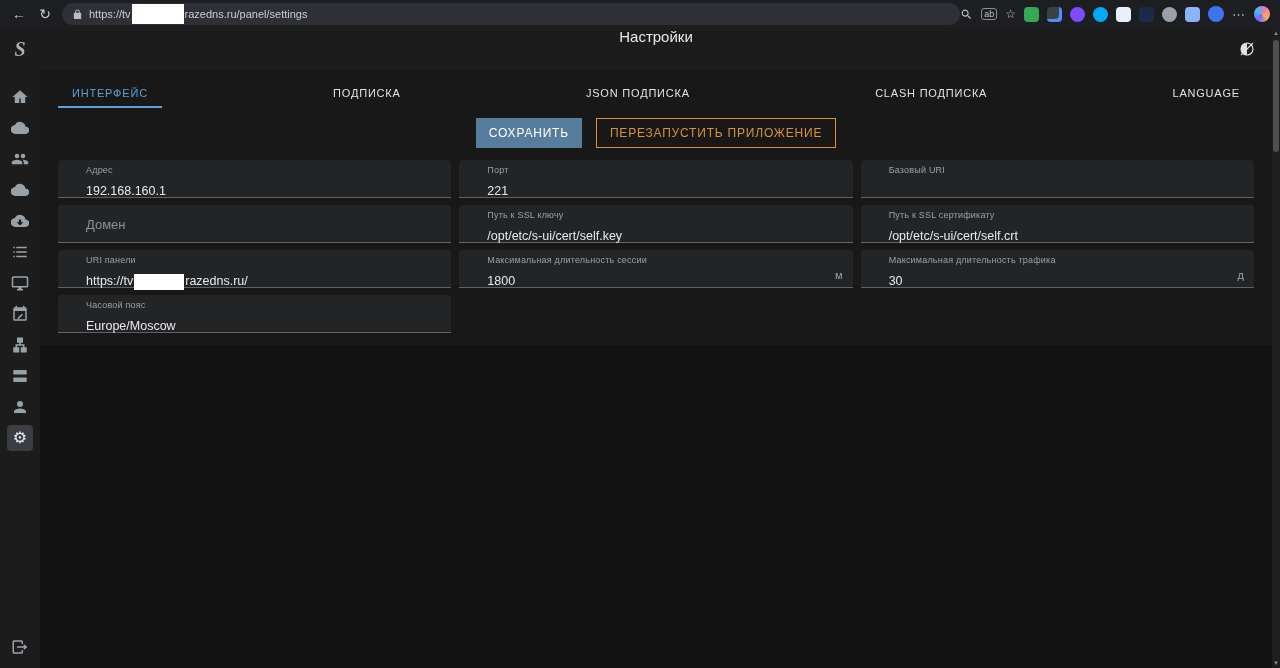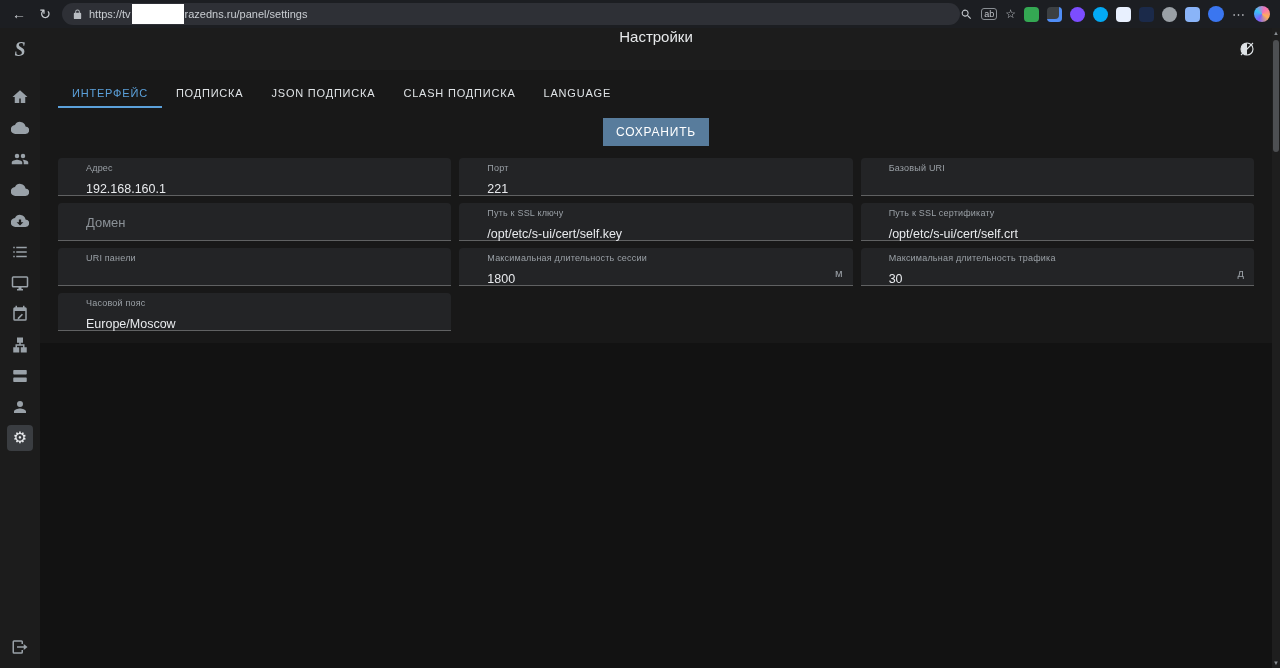--- a/index.html
+++ b/index.html
@@ -38,21 +38,21 @@
   .side-spacer { flex:1; }
   .logout { margin-bottom:8px; }
 
   
   .main { flex:1; display:flex; flex-direction:column; background:#121212; }
   .appbar { height:42px; background:#1c1c1c; display:flex; align-items:flex-start; justify-content:center; position:relative; flex-shrink:0; }
   .appbar h1 { font-size:15px; font-weight:500; color:#e6e8ea; }
   .theme-toggle { position:absolute; right:16px; top:12px; width:18px; height:18px; cursor:pointer; }
 
   .panel { background:#181818; padding:8px 18px 12px; }
-  .tabs { display:flex; justify-content:flex-start; }
+  .tabs { display:flex; justify-content:space-between; }
   .tab { padding:0 14px; height:30px; line-height:30px; font-size:11px; font-weight:500; letter-spacing:.8px; color:#dfe3e6; cursor:pointer; }
   .tab.active { color:var(--tab-active,#5ba0da); border-bottom:2px solid var(--tab-active,#5ba0da); }
 
   .actions { display:flex; justify-content:center; gap:14px; margin-top:10px; }
   .btn { font-family:"Liberation Sans", sans-serif; font-size:12px; font-weight:500; letter-spacing:.8px; border-radius:0; padding:7px 13px; cursor:pointer; }
   .btn-save { background:var(--save-button,#587c9c); color:#ffffff; border:none; }
   .btn-restart { background:transparent; color:var(--restart-button,#db913a); border:1px solid var(--restart-button,#db913a); }
 
   .fgrid { margin-top:12px; display:grid; grid-template-columns:repeat(3,1fr); gap:7px 8px; }
   .field { position:relative; height:38px; background:#232426; border-radius:4px 4px 0 0; padding:5px 28px 0; border-bottom:1px solid rgba(255,255,255,.28); cursor:text; }
@@ -191,20 +191,21 @@
       <div class="tabs">
         <div class="tab active">ИНТЕРФЕЙС</div>
         <div class="tab">ПОДПИСКА</div>
         <div class="tab">JSON ПОДПИСКА</div>
         <div class="tab">CLASH ПОДПИСКА</div>
         <div class="tab">LANGUAGE</div>
       </div>
 
       <div class="actions">
         <button class="btn btn-save">СОХРАНИТЬ</button>
+        <button class="btn btn-restart">ПЕРЕЗАПУСТИТЬ ПРИЛОЖЕНИЕ</button>
       </div>
 
       <div class="fgrid">
         <div class="field">
           <div class="flabel">Адрес</div>
           <div class="fvalue">192.168.160.1</div>
         </div>
         <div class="field">
           <div class="flabel">Порт</div>
           <div class="fvalue">221</div>
@@ -220,20 +221,23 @@
           <div class="flabel">Путь к SSL ключу</div>
           <div class="fvalue">/opt/etc/s-ui/cert/self.key</div>
         </div>
         <div class="field">
           <div class="flabel">Путь к SSL сертификату</div>
           <div class="fvalue">/opt/etc/s-ui/cert/self.crt</div>
         </div>
 
         <div class="field">
           <div class="flabel">URI панели</div>
+          <div class="fvalue">
+            <span>https://tv</span><span class="redact redact-f"></span><span>razedns.ru/</span>
+          </div>
         </div>
         <div class="field">
           <div class="flabel">Максимальная длительность сессии</div>
           <div class="fvalue">1800</div>
           <span class="fsuffix">м</span>
         </div>
         <div class="field">
           <div class="flabel">Максимальная длительность трафика</div>
           <div class="fvalue">30</div>
           <span class="fsuffix">д</span>

